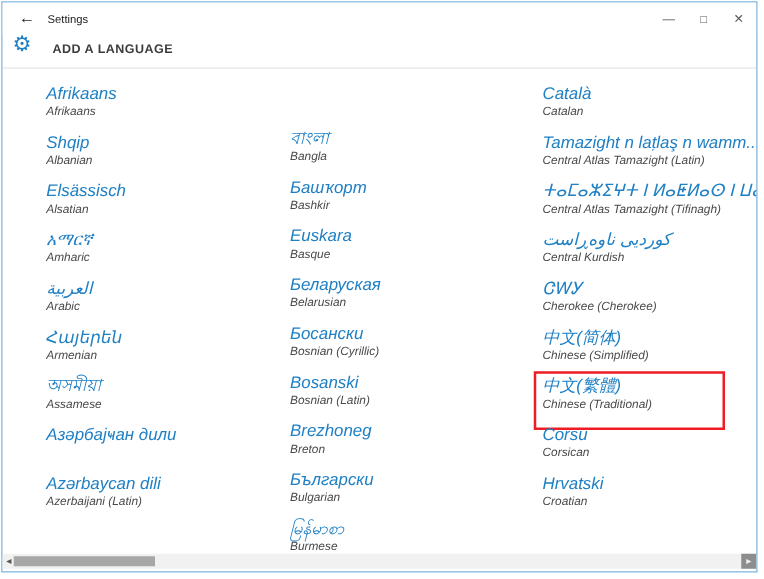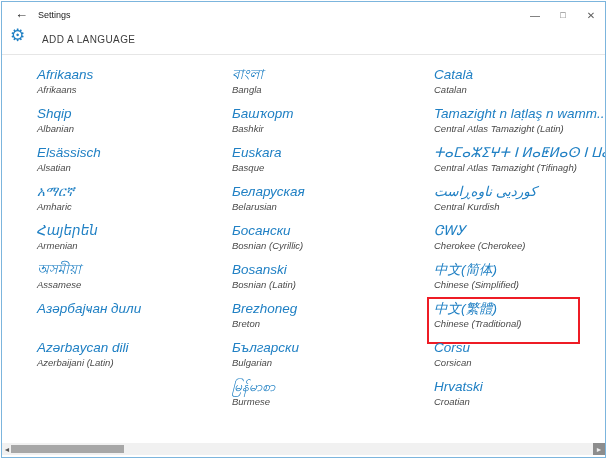--- a/index.html
+++ b/index.html
@@ -20,28 +20,28 @@
   .titlebar{position:absolute;left:0;top:0;right:0;height:26px;background:#fff;}
   .back-btn{position:absolute;left:13px;top:4px;font-size:13px;color:#222;cursor:pointer;line-height:16px;}
   .win-title{position:absolute;left:36px;top:8px;font-size:9px;color:#1a1a1a;}
   .win-controls{position:absolute;right:0;top:0;display:flex;height:26px;}
   .win-btn{width:28px;height:26px;display:flex;align-items:center;justify-content:center;
     color:#5c5c5c;font-size:10px;cursor:pointer;}
   .win-btn.max{font-size:9px;}
 
   
   .gear{position:absolute;left:8px;top:25px;font-size:17px;color:var(--blue);line-height:18px;}
-  .page-header{position:absolute;left:40px;top:32px;font-size:10px;font-weight:normal;
+  .page-header{position:absolute;left:40px;top:32px;font-size:10px;font-weight:bold;
     color:#3c3c3c;letter-spacing:.4px;}
   .divider{position:absolute;left:0;right:0;top:52px;height:1px;background:#e6e6e6;}
 
   
   .lang-grid{position:absolute;left:35px;top:64px;display:flex;}
   .lang-col{width:195px;}
-  .lang-col:nth-child(2){width:202px;}
+  .lang-col:nth-child(2){width:202px;margin-top:36px;}
   .lang-item{height:39px;position:relative;cursor:pointer;font-style:italic;}
   .native{font-size:13.5px;line-height:17px;color:var(--blue);white-space:nowrap;}
   .english{font-size:9.5px;line-height:12px;color:var(--english);margin-top:1px;white-space:nowrap;}
   .lang-item.highlighted::before{content:"";position:absolute;left:-7px;top:-3px;
     width:149px;height:43px;border:2px solid var(--red);pointer-events:none;}
 
   
   .hscroll{position:absolute;left:0;right:0;bottom:2px;height:12px;background:var(--track);}
   .scroll-arrow-left{position:absolute;left:0;top:0;width:10px;height:12px;display:flex;
     align-items:center;justify-content:center;font-size:7px;color:#555;cursor:pointer;}
@@ -78,20 +78,24 @@
     <div class="native">Shqip</div>
     <div class="english">Albanian</div>
   </div>
         <div class="lang-item">
     <div class="native">Elsässisch</div>
     <div class="english">Alsatian</div>
   </div>
         <div class="lang-item">
     <div class="native">አማርኛ</div>
     <div class="english">Amharic</div>
+  </div>
+        <div class="lang-item">
+    <div class="native">العربية</div>
+    <div class="english">Arabic</div>
   </div>
         <div class="lang-item">
     <div class="native">Հայերեն</div>
     <div class="english">Armenian</div>
   </div>
         <div class="lang-item">
     <div class="native">অসমীয়া</div>
     <div class="english">Assamese</div>
   </div>
         <div class="lang-item">

